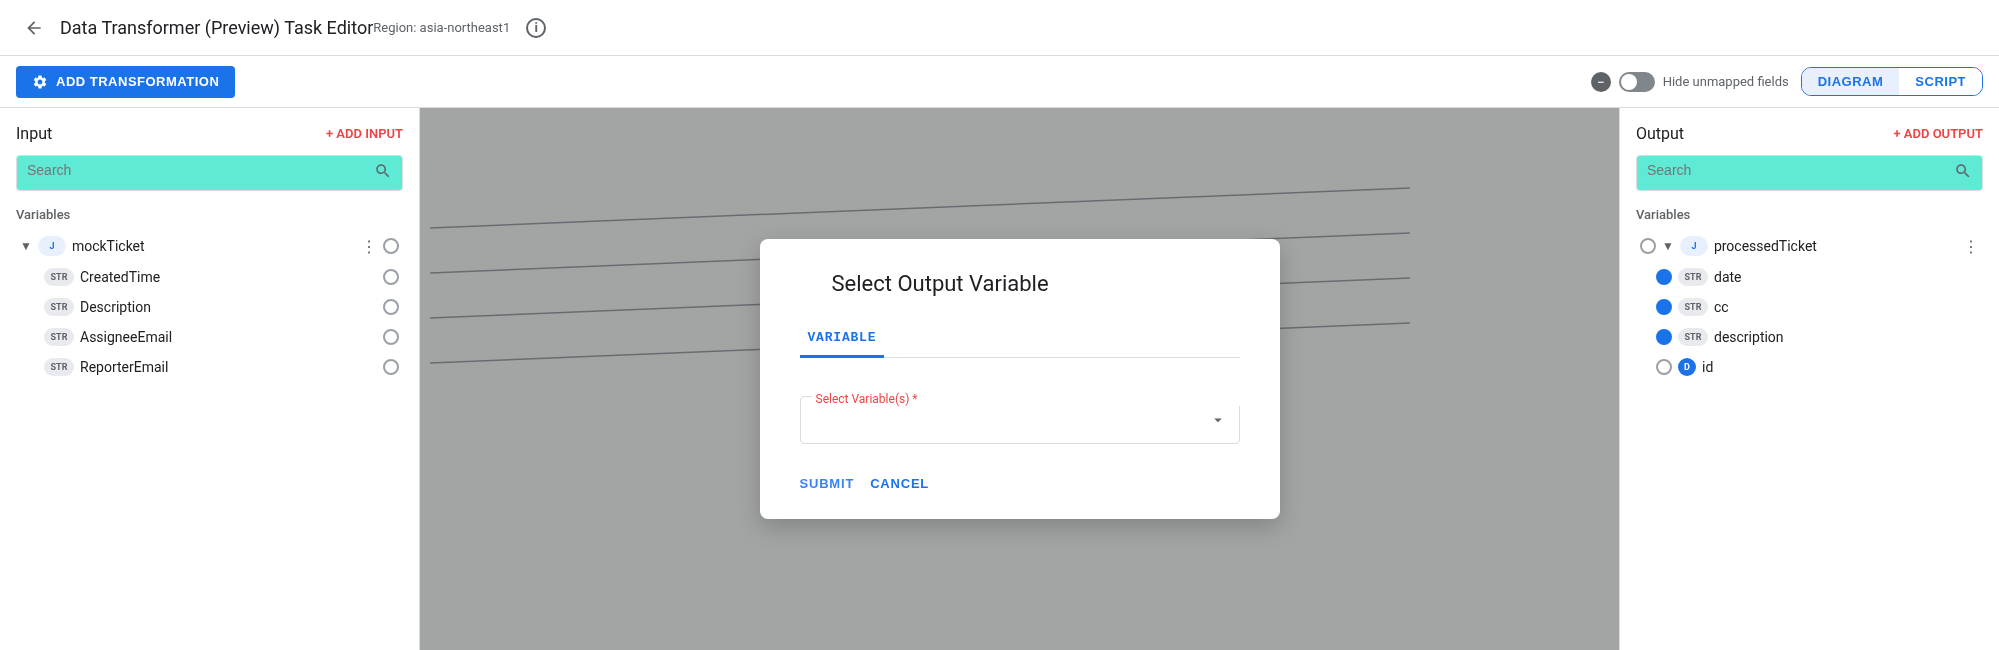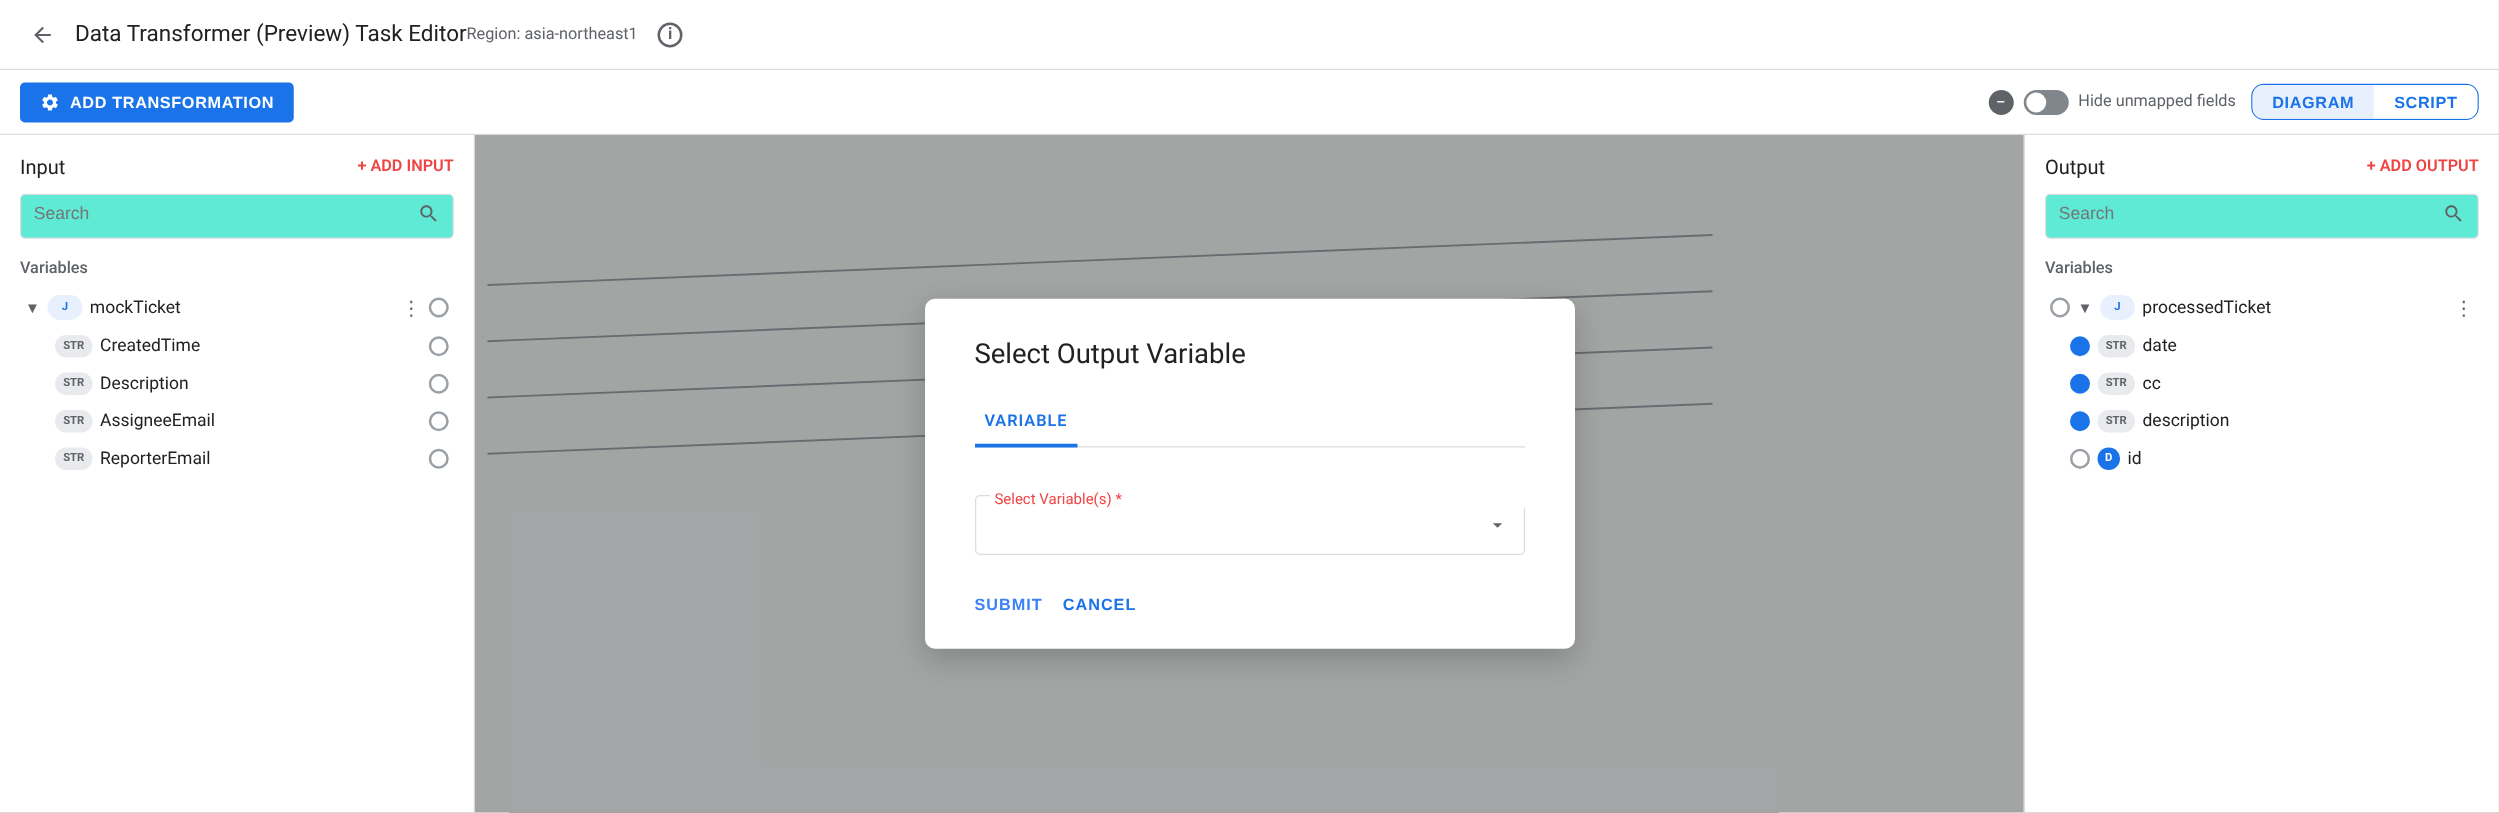--- a/index.html
+++ b/index.html
@@ -158,21 +158,21 @@
 
     
     .main {
       display: flex;
       height: calc(650px - 56px - 52px);
       position: relative;
     }
 
     
     .panel-left {
-      width: 380px;
+      width: 420px;
       background: #fff;
       border-right: 1px solid #dadce0;
       display: flex;
       flex-direction: column;
       padding: 16px;
       z-index: 2;
     }
     .panel-right {
       width: 380px;
       background: #fff;
@@ -335,35 +335,37 @@
       border-radius: 8px;
       width: 520px;
       padding: 32px 40px 28px;
       box-shadow: 0 8px 24px rgba(0,0,0,0.2);
     }
     .modal-title {
       font-size: 22px;
       font-weight: 400;
       color: #202124;
       margin-bottom: 24px;
+      margin-left: 32px;
     }
     .modal-tabs {
       display: flex;
       border-bottom: 1px solid #dadce0;
       margin-bottom: 24px;
     }
     .modal-tab {
       padding: 10px 8px;
       font-size: 13px;
       font-weight: 600;
       cursor: pointer;
       letter-spacing: 0.8px;
       color: #1a73e8;
       border-bottom: 3px solid #1a73e8;
       margin-bottom: -1px;
+      font-family: Liberation Mono, monospace;
     }
     .modal-field {
       margin-bottom: 24px;
     }
     .modal-field-label {
       font-size: 12px;
       color: #ef4444;
       position: relative;
       top: 10px;
       left: 12px;

